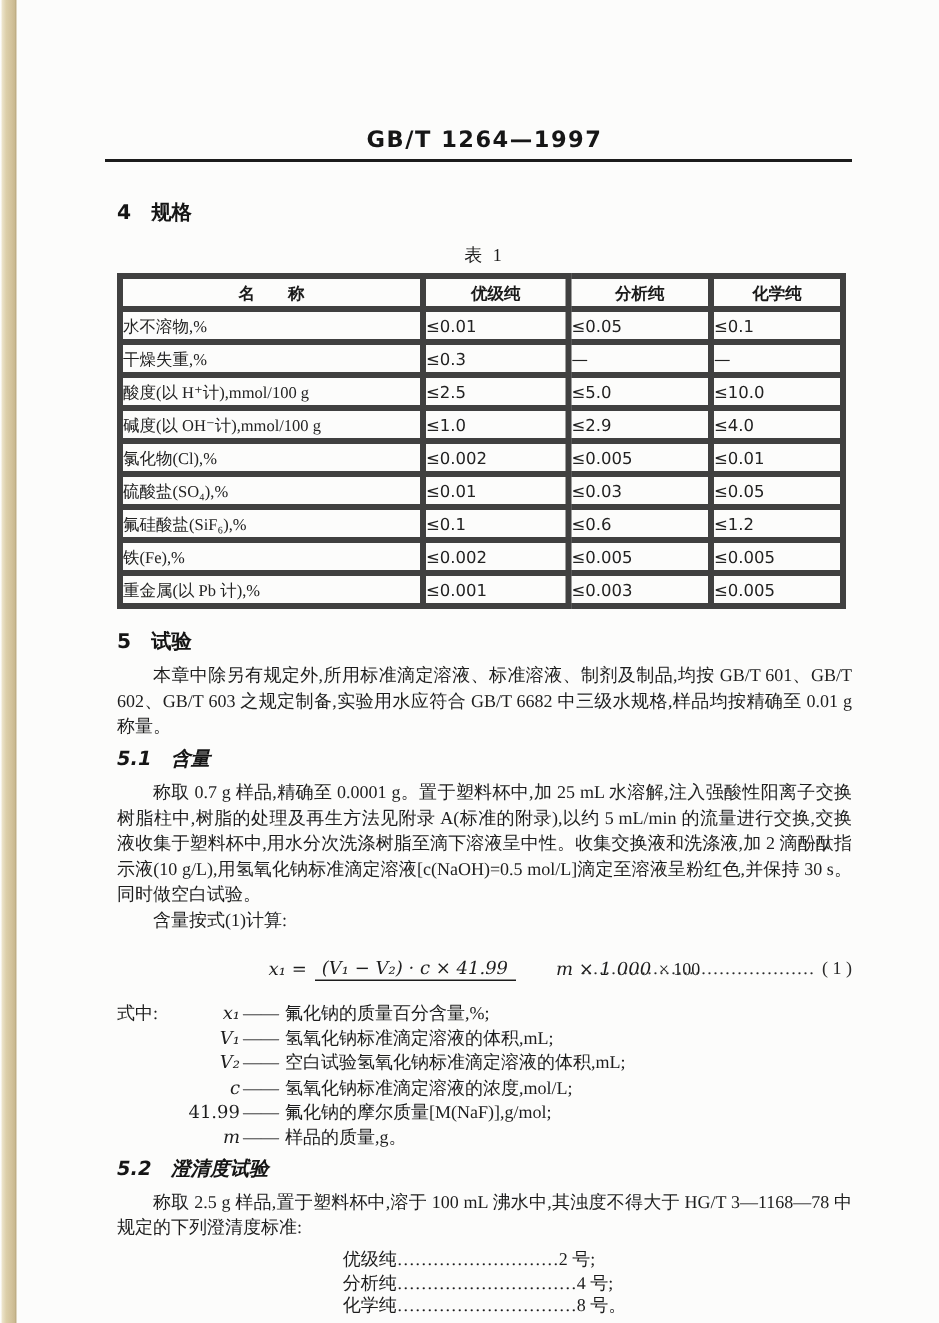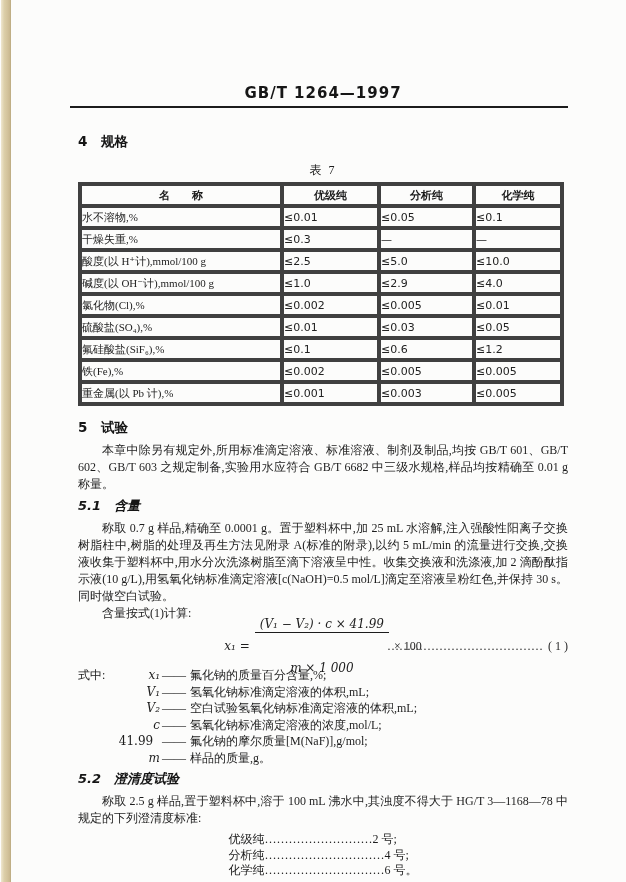--- a/index.html
+++ b/index.html
@@ -54,33 +54,33 @@
   .para {
     margin:5px 0 0 0; font-size:12px; line-height:17px;
     text-align:justify; text-indent:2em; color:#1d1d1d;
   }
   .calc-line { margin:0; font-size:12px; line-height:17px; text-indent:2em; }
 
   
   .formula-row { position:relative; margin:7px 0 4px 0; height:34px;
     display:flex; align-items:center; justify-content:center; font-size:12px; }
   .math-var { font-style:italic; font-family:"DejaVu Serif","Liberation Serif",serif; }
-  .frac { display:inline-flex; flex-direction:column; text-align:center; margin:0 5px;gap:27px; }
+  .frac { display:inline-flex; flex-direction:row; text-align:center; margin:0 5px;gap:27px; }
   .frac .num { padding:0 5px 1px 5px; border-bottom:1px solid #1c1c1c; }
   .frac .den { padding-top:1px; }
   .eq-tail { position:absolute; right:0; top:50%; transform:translateY(-50%); white-space:nowrap; font-size:12px; color:#2a2a2a; }
   .eq-no { margin-left:2px; }
 
   
   .def-list { margin-top:2px; }
   .def-row { display:flex; font-size:12px; line-height:16.5px; }
   .def-lead { width:34px; flex:none; }
   .def-term { width:48px; flex:none; text-align:right; font-style:italic;
     font-family:"DejaVu Serif","Liberation Serif",serif; }
-  .def-term.roman { font-style:normal;text-align:center; }
+  .def-term.roman { font-style:normal; }
   .def-dash { flex:none; padding:0 4px 0 2px; }
   .def-desc { flex:1; }
 
   
   .clarity-list { width:fit-content; margin:5px auto 0 auto; font-size:12px; line-height:15.5px; }
 </style>
 </head>
 <body>
 
 <div class="page">
@@ -88,21 +88,21 @@
 
   <div class="content">
 
     <div class="doc-header">
       <div class="doc-number">GB/T 1264—1997</div>
       <div class="header-rule"></div>
     </div>
 
     <div class="sec-heading h4">4　规格</div>
 
-    <div class="table-caption">表 7</div>
+    <div class="table-caption">表 1</div>
 
     <table class="spec">
       <colgroup>
           <col class="c1">
           <col class="c2">
           <col class="c3">
           <col class="c4">
         </colgroup>
       <tbody>
           <tr>
@@ -226,17 +226,17 @@
         <span class="def-desc">样品的质量,g。</span>
       </div>
     </div>
 
     <div class="sec-heading hsub">5.2　澄清度试验</div>
     <p class="para">称取 2.5 g 样品,置于塑料杯中,溶于 100 mL 沸水中,其浊度不得大于 HG/T 3—1168—78 中规定的下列澄清度标准:</p>
 
     <div class="clarity-list">
       <div>优级纯………………………2 号;</div>
       <div>分析纯…………………………4 号;</div>
-      <div>化学纯…………………………6 号。</div>
+      <div>化学纯…………………………8 号。</div>
     </div>
 
   </div>
 </div>
 
 </body></html>

